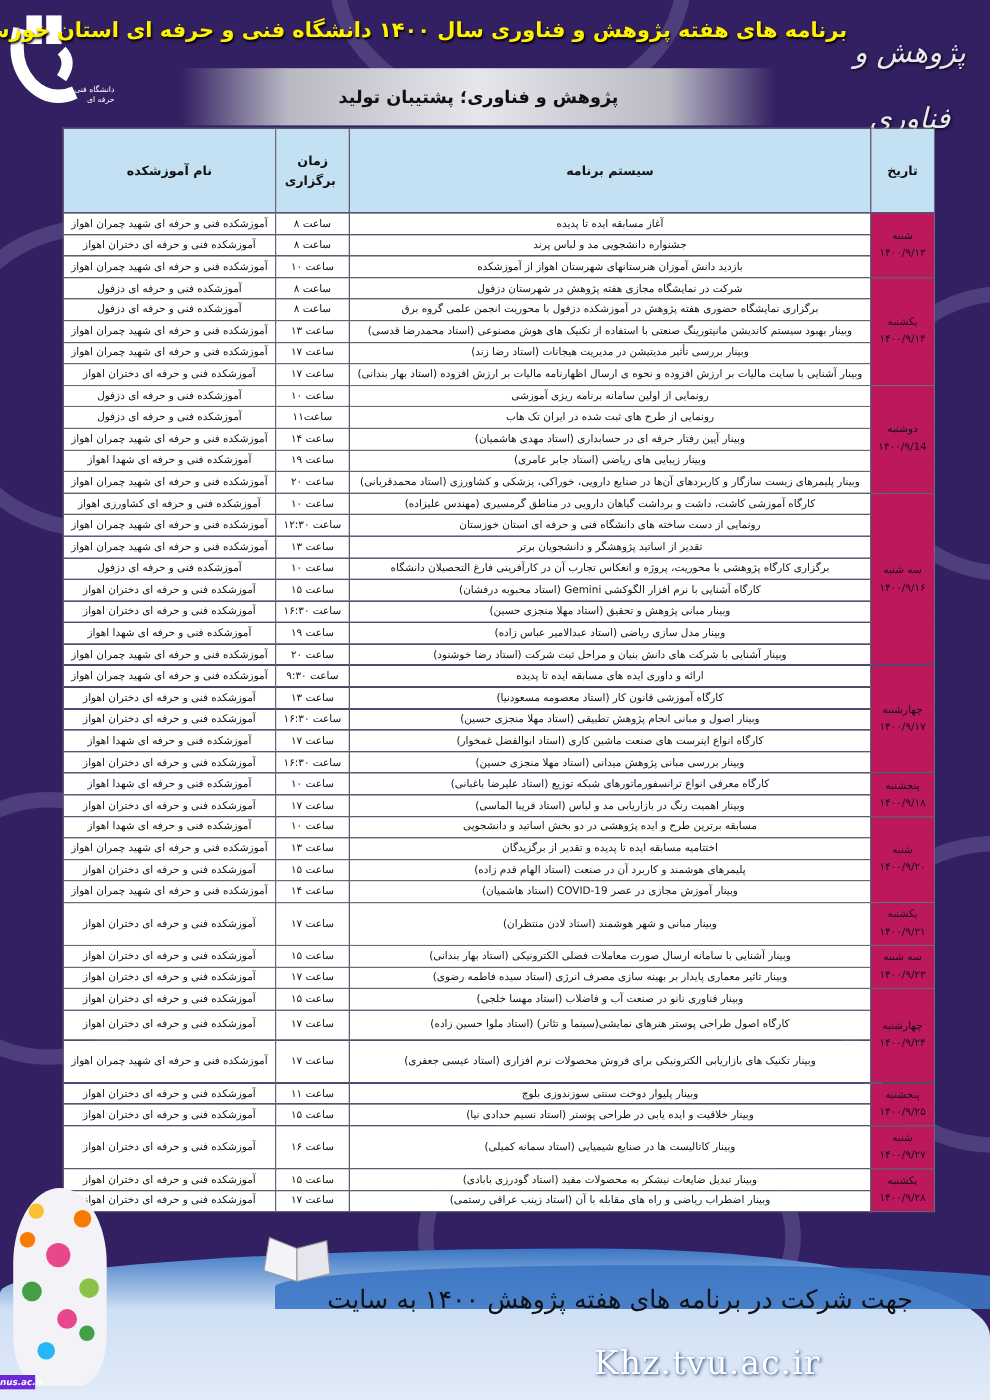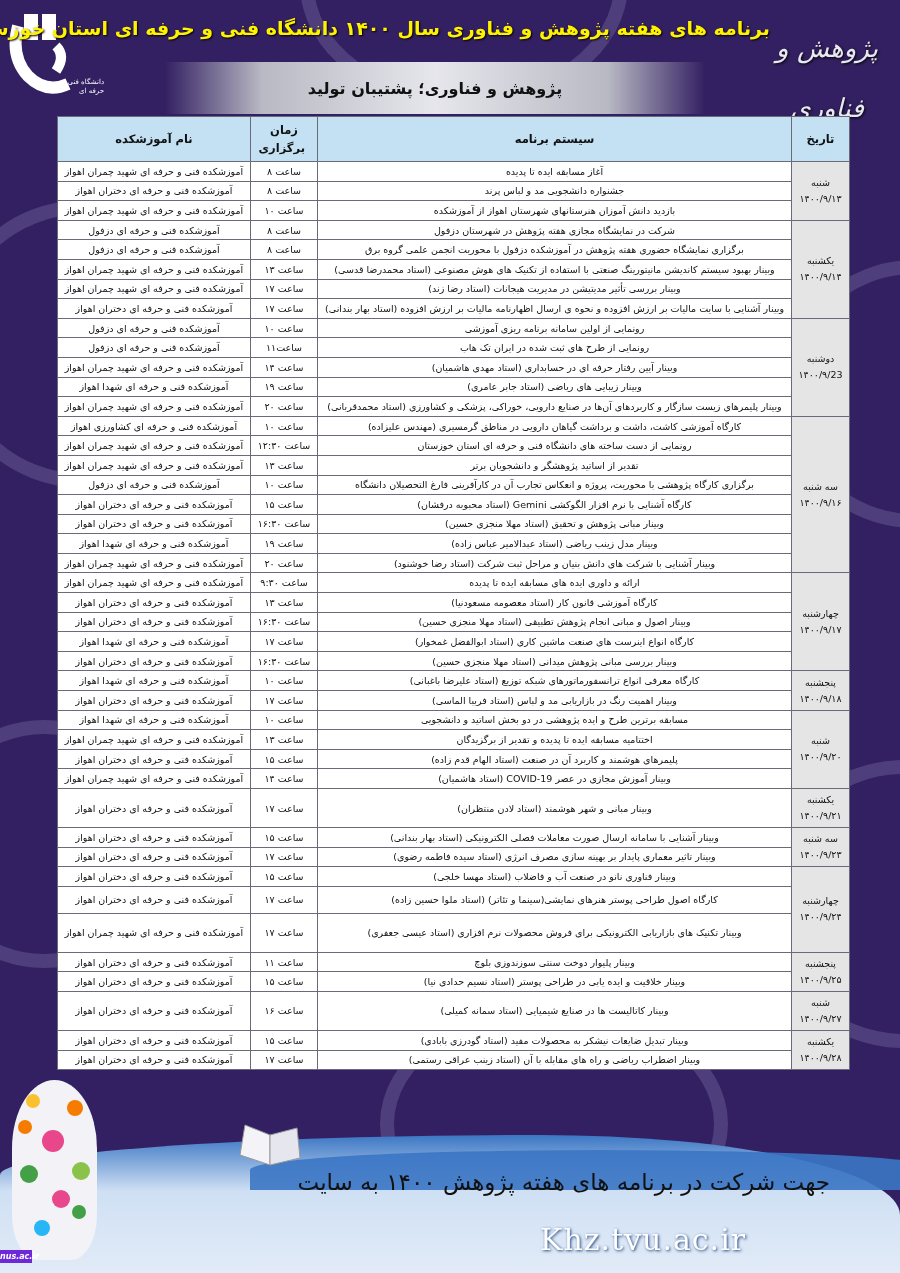--- a/index.html
+++ b/index.html
@@ -29,21 +29,21 @@
     direction: rtl; text-align: center; line-height: 60px; text-shadow: 1px 1px 3px #000;
   }
   table.sched {
     position: absolute; top: 116px; left: 57px; width: 792px;
     border-collapse: collapse; direction: rtl; table-layout: fixed;
     font-size: 9.5px; color: #111;
   }
   table.sched th, table.sched td { border: 1px solid #6a6a78; padding: 0 4px; text-align: center; white-space: nowrap; overflow: hidden; }
   table.sched th { background: #c3e1f3; font-weight: bold; font-size: 11.5px; height: 44px; line-height: 18px; }
   table.sched td { background: #ffffff; height: 18.6px; }
-  table.sched td.date { background: #e5e5e5; font-size: 9.5px; line-height: 16px; white-space: normal; margin-left: 33px; }
+  table.sched td.date { background: #be185d; font-size: 9.5px; line-height: 16px; white-space: normal; margin-left: 33px; }
   table.sched tr.tall td { height: 38px; }
   table.sched tr.mid td { height: 26px; }
   .date-day, .date-num { display: block; }
   .footer-wave {
     position: absolute; left: 0; top: 1135px; width: 900px; height: 160px;
     background: linear-gradient(180deg, #3b76c4 0%, #cfe0f4 35%, #e7eef8 100%);
     border-top-left-radius: 60% 40px; border-top-right-radius: 40% 80px;
   }
   .footer-wave2 {
     position: absolute; left: 250px; top: 1150px; width: 700px; height: 40px;
@@ -102,21 +102,21 @@
   <colgroup>
     <col style="width:58px">
     <col style="width:474px">
     <col style="width:67px">
     <col style="width:193px">
   </colgroup>
   <thead>
     <tr>
       <th>تاریخ</th>
       <th>سیستم برنامه</th>
-      <th style="white-space:normal;padding:0 12px;">زمان برگزاری</th>
+      <th style="white-space:normal;padding:16px 12px;">زمان برگزاری</th>
       <th>نام آموزشکده</th>
     </tr>
   </thead>
   <tbody id="sched-body">
       <tr>
         <td class="date" rowspan="3">
           <span class="date-day">شنبه</span>
           <span class="date-num">۱۴۰۰/۹/۱۳</span>
         </td>
         <td>آغاز مسابقه ایده تا پدیده</td>
@@ -158,21 +158,21 @@
         <td>آموزشکده فنی و حرفه ای شهید چمران اهواز</td>
       </tr>
       <tr>
         <td>وبینار آشنایی با سایت مالیات بر ارزش افزوده و نحوه ی ارسال اظهارنامه مالیات بر ارزش افزوده (استاد بهار بندانی)</td>
         <td>ساعت ۱۷</td>
         <td>آموزشکده فنی و حرفه ای دختران اهواز</td>
       </tr>
       <tr>
         <td class="date" rowspan="5">
           <span class="date-day">دوشنبه</span>
-          <span class="date-num">۱۴۰۰/۹/23</span>
+          <span class="date-num">۱۴۰۰/۹/14</span>
         </td>
         <td>رونمایی از اولین سامانه برنامه ریزی آموزشی</td>
         <td>ساعت ۱۰</td>
         <td>آموزشکده فنی و حرفه ای دزفول</td>
       </tr>
       <tr>
         <td>رونمایی از طرح های ثبت شده در ایران تک هاب</td>
         <td>ساعت۱۱</td>
         <td>آموزشکده فنی و حرفه ای دزفول</td>
       </tr>
@@ -219,21 +219,21 @@
         <td>کارگاه آشنایی با نرم افزار الگوکشی Gemini (استاد محبوبه درفشان)</td>
         <td>ساعت ۱۵</td>
         <td>آموزشکده فنی و حرفه ای دختران اهواز</td>
       </tr>
       <tr>
         <td>وبینار مبانی پژوهش و تحقیق (استاد مهلا منجزی حسین)</td>
         <td>ساعت ۱۶:۳۰</td>
         <td>آموزشکده فنی و حرفه ای دختران اهواز</td>
       </tr>
       <tr>
-        <td>وبینار مدل زینب ریاضی (استاد عبدالامیر عباس زاده)</td>
+        <td>وبینار مدل سازی ریاضی (استاد عبدالامیر عباس زاده)</td>
         <td>ساعت ۱۹</td>
         <td>آموزشکده فنی و حرفه ای شهدا اهواز</td>
       </tr>
       <tr>
         <td>وبینار آشنایی با شرکت های دانش بنیان و مراحل ثبت شرکت (استاد رضا خوشنود)</td>
         <td>ساعت ۲۰</td>
         <td>آموزشکده فنی و حرفه ای شهید چمران اهواز</td>
       </tr>
       <tr>
         <td class="date" rowspan="5">

